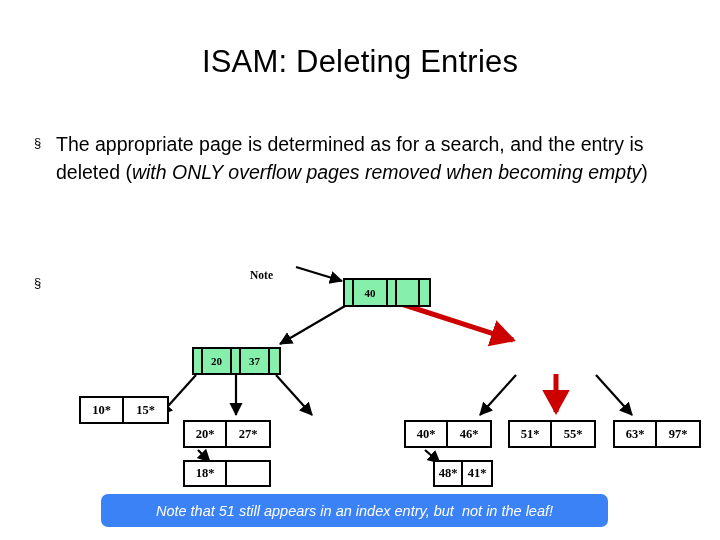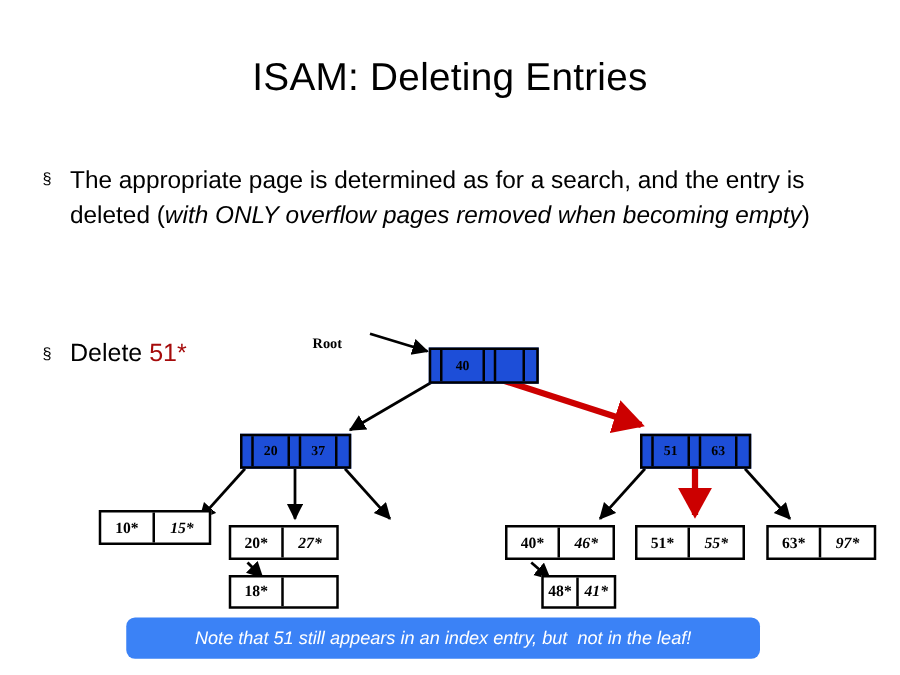--- a/index.html
+++ b/index.html
@@ -33,40 +33,40 @@
 
   .bullet-block2{
     position:absolute;left:30px;top:270px;width:300px;
   }
   .bullet-block2 .btext{font-size:20px;line-height:26px;}
   .red{color:#A50B0B;}
 
   
   .node{
     position:absolute;box-sizing:border-box;
-    border:2px solid #000;background:#1d4ed8;display:flex;
+    border:2px solid #000;background:#86efac;display:flex;
   }
   .node .cell{
     box-sizing:border-box;display:flex;align-items:center;justify-content:center;
     font-size:11px;font-weight:bold;color:#000;border-right:2px solid #000;
     font-family:"Liberation Serif", serif;
   }
   .node .cell:last-child{border-right:none;}
   .node .ptr{flex:0 0 9px;}
   .node .key{flex:1 1 auto;}
 
   .leaf{
     position:absolute;box-sizing:border-box;border:2px solid #000;background:#fff;display:flex;
   }
   .leaf .cell{
     box-sizing:border-box;flex:1 1 50%;display:flex;align-items:center;justify-content:center;
     font-size:12.5px;font-weight:bold;color:#000;border-right:2px solid #000;
     font-family:"Liberation Serif", serif;
   }
-  .leaf .cell:last-child{border-right:none;font-style:italic;}
+  .leaf .cell:last-child{border-right:none;}
 
   .root-label{
     position:absolute;font-size:11.5px;font-weight:bold;color:#000;
     font-family:"Liberation Serif", serif;
   }
 
   svg.links{position:absolute;left:0;top:0;width:720px;height:540px;pointer-events:none;}
 
   
   .callout{
@@ -89,21 +89,20 @@
   <div class="bullet-block">
     <div class="bullet-row">
       <div class="bmark">§</div>
       <div class="btext"><span>The appropriate page is determined as for a search, and the entry is deleted (</span><i>with ONLY overflow pages removed when becoming empty</i><span>)</span></div>
     </div>
   </div>
 
   <div class="bullet-block2">
     <div class="bullet-row">
       <div class="bmark">§</div>
-      <div class="btext"><span>Delete </span><span class="red">51*</span></div>
     </div>
   </div>
 
   <svg class="links" viewBox="0 0 720 540">
     <defs>
       <marker id="ah" markerWidth="7" markerHeight="7" refX="5.5" refY="3" orient="auto">
         <path d="M0,0 L6,3 L0,6 z" fill="#000"></path>
       </marker>
       <marker id="ahr" markerWidth="5.5" markerHeight="5.5" refX="4.4" refY="2.75" orient="auto">
         <path d="M0,0 L5,2.75 L0,5.5 z" fill="#CC0000"></path>
@@ -122,47 +121,40 @@
 
     <line x1="516" y1="375" x2="480" y2="415" stroke="#000" stroke-width="2.2" marker-end="url(#ah)"></line>
     <line x1="596" y1="375" x2="632" y2="415" stroke="#000" stroke-width="2.2" marker-end="url(#ah)"></line>
 
     <line x1="556" y1="374" x2="556" y2="412" stroke="#CC0000" stroke-width="5" marker-end="url(#ahr)"></line>
 
     <line x1="198" y1="450" x2="210" y2="462" stroke="#000" stroke-width="2.2" marker-end="url(#ah)"></line>
     <line x1="425" y1="450" x2="440" y2="463" stroke="#000" stroke-width="2.2" marker-end="url(#ah)"></line>
   </svg>
 
-  <div class="root-label" style="left:250px;top:269px;">Root</div>
+  <div class="root-label" style="left:250px;top:269px;">Note</div>
 
   <div class="node" style="left:343px;top:278px;width:88px;height:29px;">
     <div class="cell ptr"></div>
     <div class="cell key">40</div>
     <div class="cell ptr"></div>
     <div class="cell key"></div>
     <div class="cell ptr"></div>
   </div>
 
   <div class="node" style="left:192px;top:347px;width:89px;height:28px;">
     <div class="cell ptr"></div>
     <div class="cell key">20</div>
     <div class="cell ptr"></div>
     <div class="cell key">37</div>
     <div class="cell ptr"></div>
   </div>
 
-  <div class="node" style="left:512px;top:347px;width:89px;height:28px;">
-    <div class="cell ptr"></div>
-    <div class="cell key">51</div>
-    <div class="cell ptr"></div>
-    <div class="cell key">63</div>
-    <div class="cell ptr"></div>
-  </div>
 
-  <div class="leaf" style="left:79px;top:408px;width:90px;height:28px;">
+  <div class="leaf" style="left:79px;top:396px;width:90px;height:28px;">
     <div class="cell">10*</div>
     <div class="cell">15*</div>
   </div>
   <div class="leaf" style="left:183px;top:420px;width:88px;height:28px;">
     <div class="cell">20*</div>
     <div class="cell">27*</div>
   </div>
   <div class="leaf" style="left:404px;top:420px;width:88px;height:28px;">
     <div class="cell">40*</div>
     <div class="cell">46*</div>

